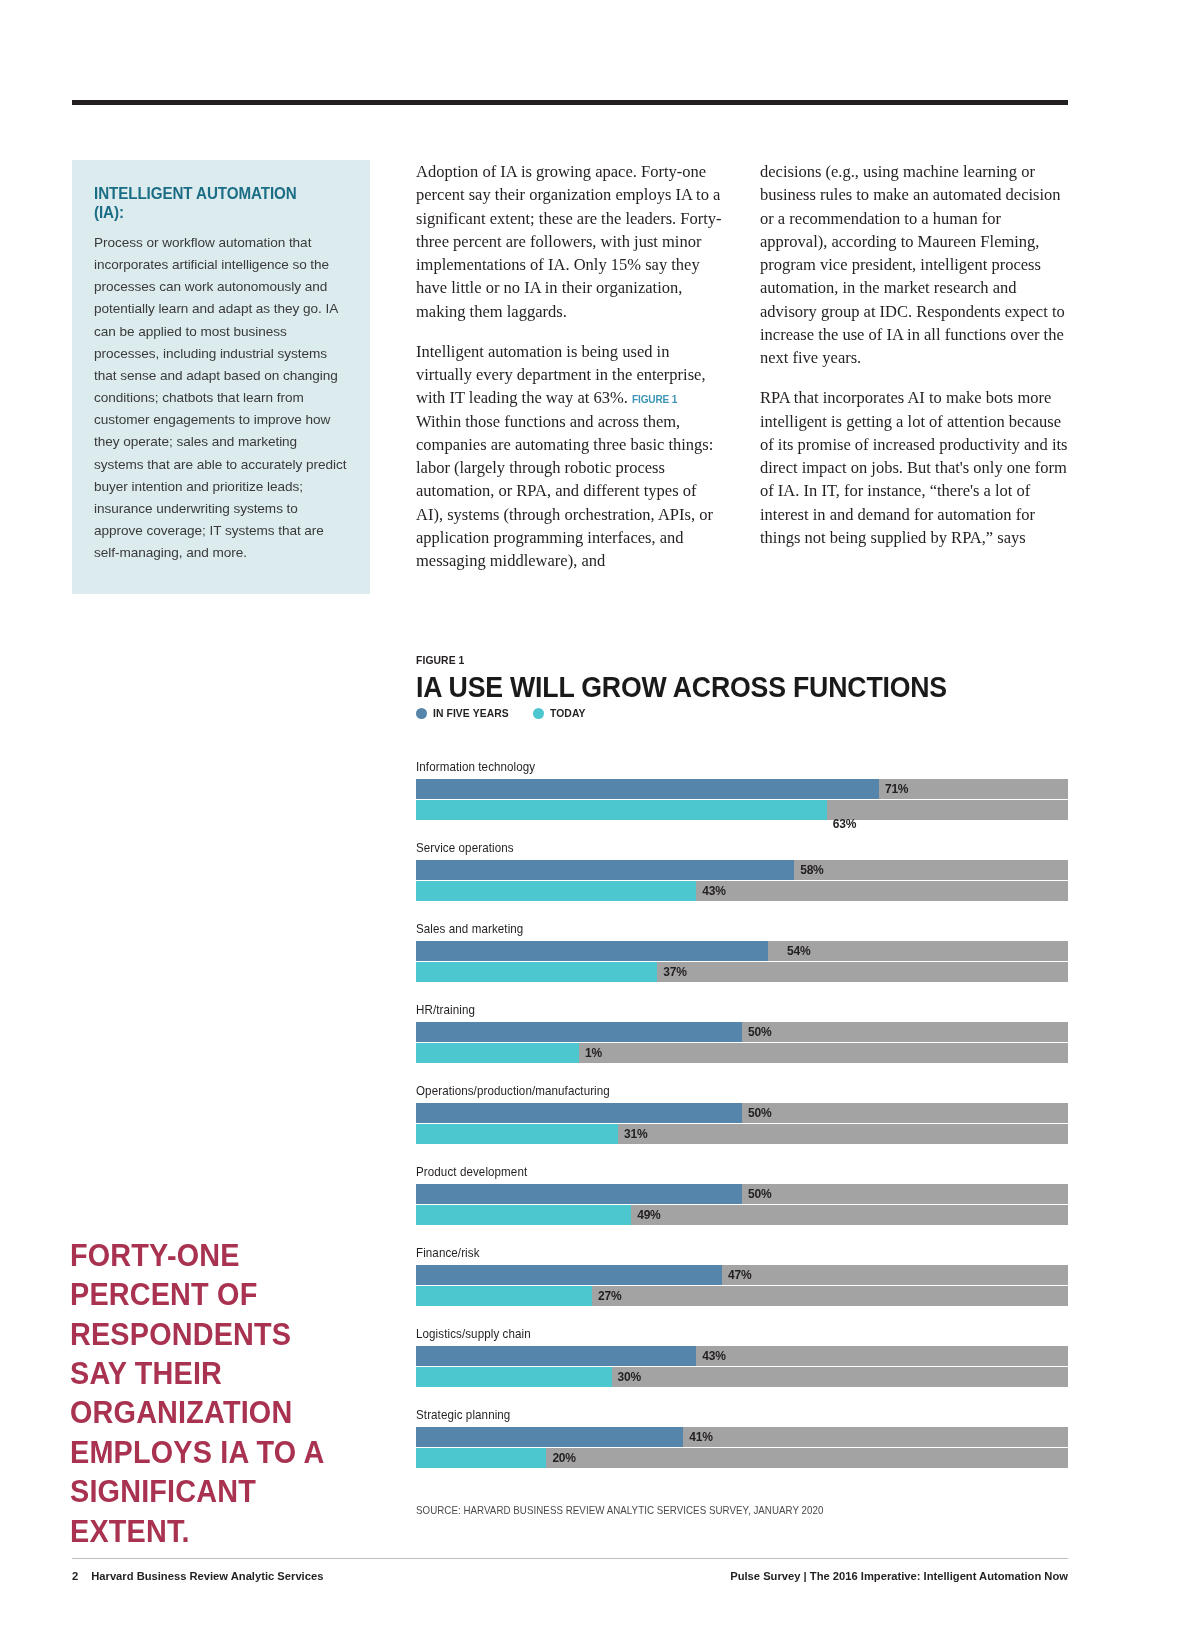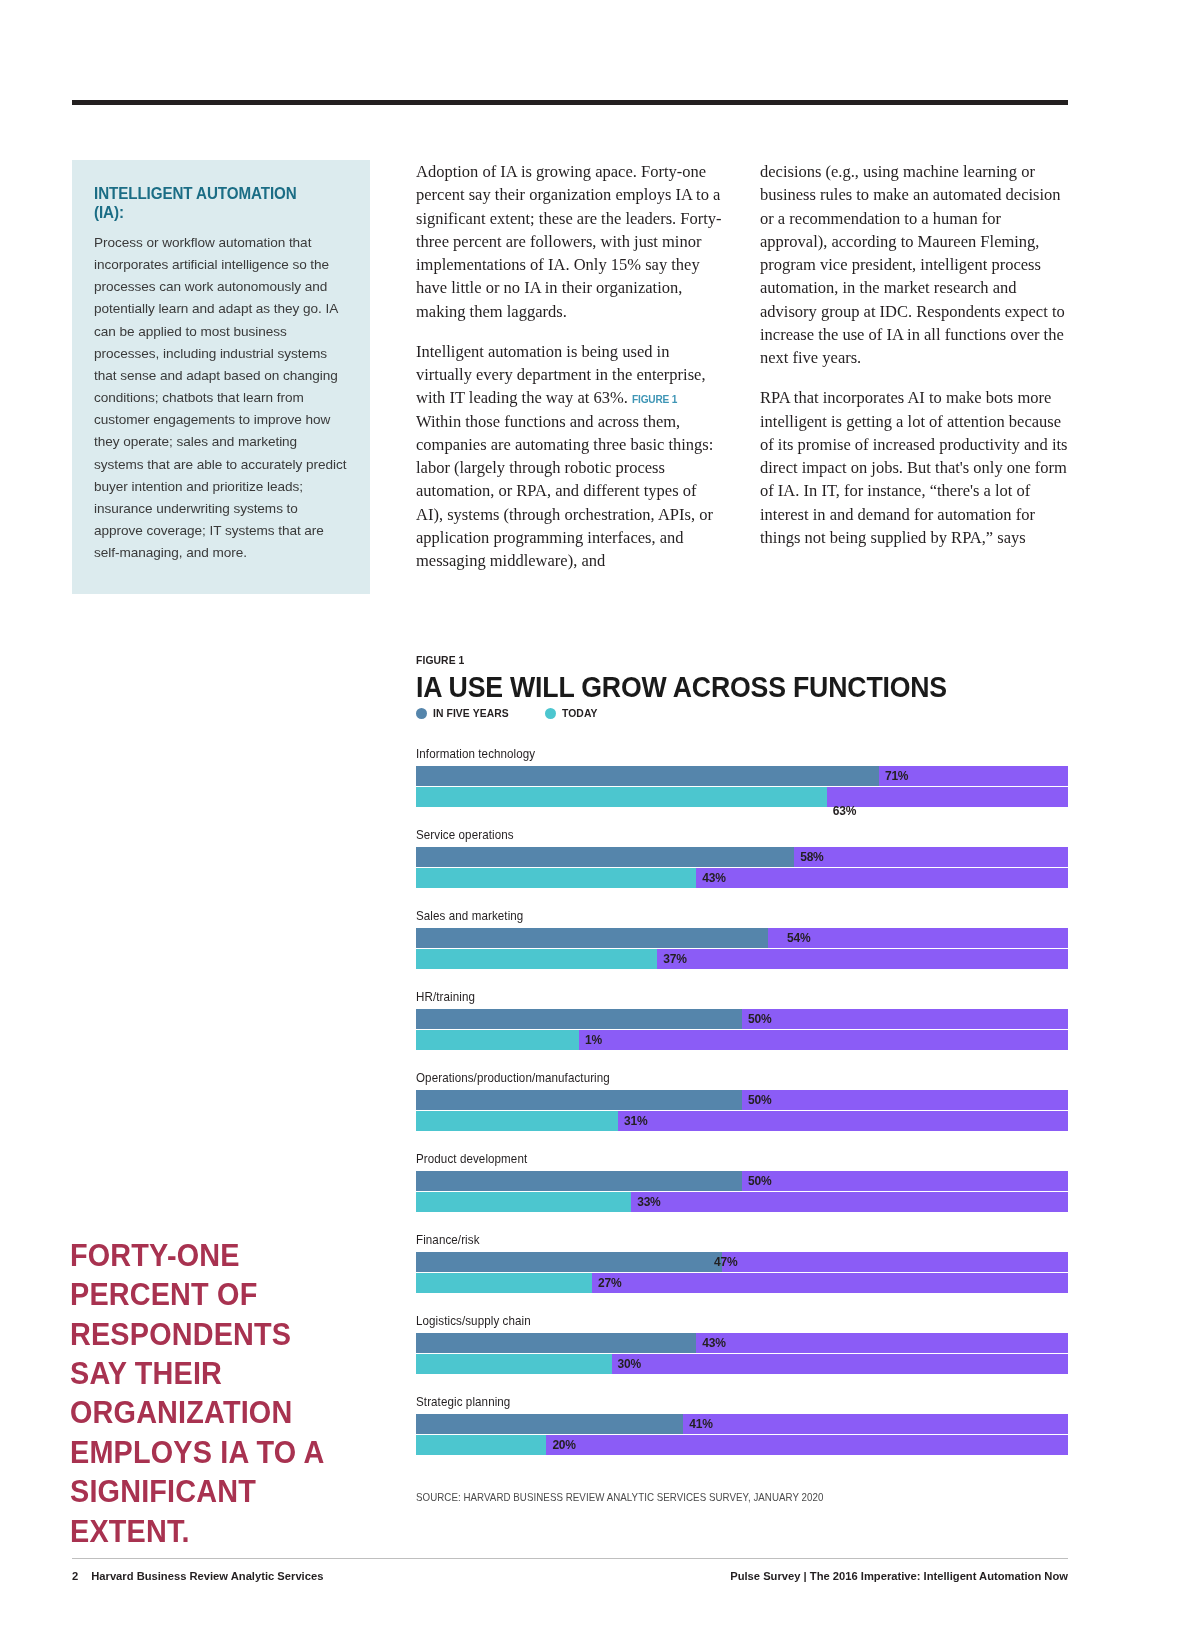--- a/index.html
+++ b/index.html
@@ -134,22 +134,22 @@
   .fig-sub {
     font-size: 14.2px;
     color: #231f20;
     margin: 0 0 22px 0;
     letter-spacing: -0.15px;
   }
 
   
   .legend {
     display: flex;
-    gap: 28px;
-    margin-bottom: 25px;
+    gap: 16px;
+    margin-bottom: 38px;
   }
   .legend-item {
     display: flex;
     align-items: center;
     gap: 6px;
   }
   .legend-dot {
     width: 11px; height: 11px;
     border-radius: 50%;
     display: inline-block;
@@ -174,21 +174,21 @@
     margin-bottom: 5px;
     letter-spacing: 0.1px;
     transform: scaleX(0.92);
     transform-origin: left center;
     display: inline-block;
   }
   .track {
     position: relative;
     width: 652px;
     height: 20px;
-    background: #8b5cf6;
+    background: #a3a3a3;
     margin-bottom: 1px;
   }
   .track:last-child { margin-bottom: 0; }
   .fill {
     position: absolute;
     left: 0; top: 0; bottom: 0;
   }
   .fill.future { background: #5585ab; }
   .fill.today  { background: #4cc6cf; }
   .val {
@@ -311,25 +311,25 @@
             <span class="val" style="left: 332px;">50%</span>
           </div><div class="track">
             <div class="fill today" style="width: 202.12px; background: rgb(76, 198, 207);"></div>
             <span class="val" style="left: 208.12px;">31%</span>
           </div></div>
         <div class="bar-group"><div class="bar-cat">Product development</div><div class="track">
             <div class="fill future" style="width: 326px; background: rgb(85, 133, 171);"></div>
             <span class="val" style="left: 332px;">50%</span>
           </div><div class="track">
             <div class="fill today" style="width: 215.16px; background: rgb(76, 198, 207);"></div>
-            <span class="val" style="left: 221.16px;">33%</span>
+            <span class="val" style="left: 221.16px;">49%</span>
           </div></div>
         <div class="bar-group"><div class="bar-cat">Finance/risk</div><div class="track">
             <div class="fill future" style="width: 306.44px; background: rgb(85, 133, 171);"></div>
-            <span class="val" style="left: 298px;">47%</span>
+            <span class="val" style="left: 312px;">47%</span>
           </div><div class="track">
             <div class="fill today" style="width: 176.04px; background: rgb(76, 198, 207);"></div>
             <span class="val" style="left: 182.04px;">27%</span>
           </div></div>
         <div class="bar-group"><div class="bar-cat">Logistics/supply chain</div><div class="track">
             <div class="fill future" style="width: 280.36px; background: rgb(85, 133, 171);"></div>
             <span class="val" style="left: 286.36px;">43%</span>
           </div><div class="track">
             <div class="fill today" style="width: 195.6px; background: rgb(76, 198, 207);"></div>
             <span class="val" style="left: 201.6px;">30%</span>

